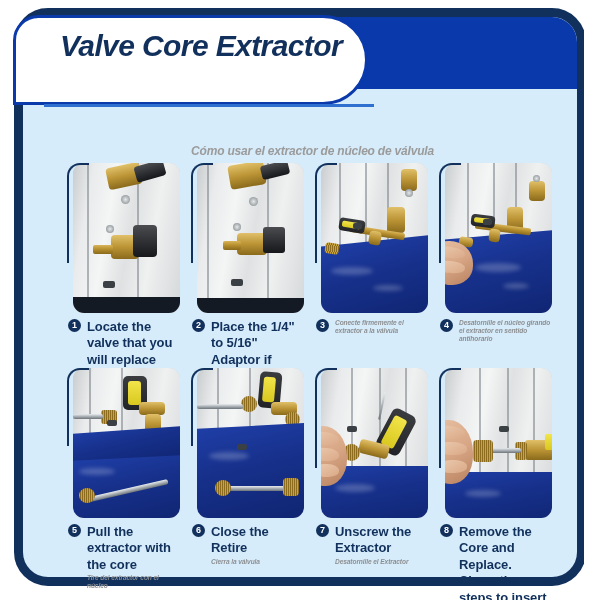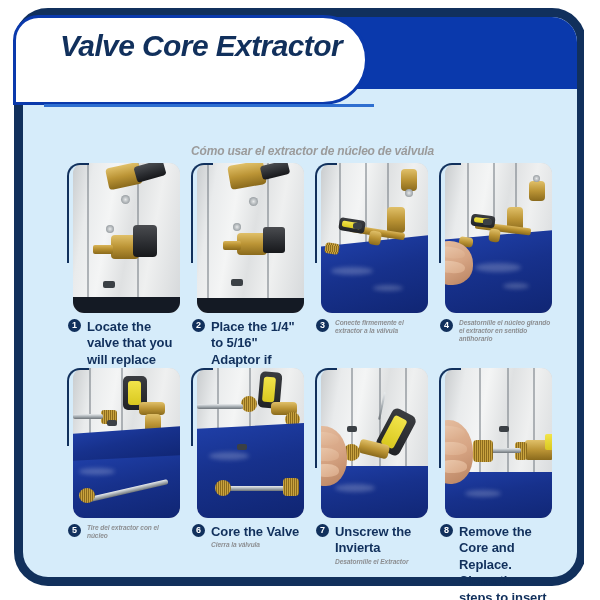--- a/index.html
+++ b/index.html
@@ -441,20 +441,21 @@
                 <div class="blue-surface" style="top:90px; bottom:-6px; transform:rotate(-3deg);"></div>
                 <div class="blue-sheen" style="left:6px; top:100px; width:36px; height:7px;"></div>
                 <div class="shaft" style="left:16px; top:120px; width:80px; height:5px; transform:rotate(-13deg);"></div>
                 <div class="knurl" style="left:6px; top:120px; width:16px; height:15px; border-radius:50%;"></div>
                 <div class="vent-slot" style="left:34px; top:52px; width:10px; height:6px;"></div>
               </div>
             </div>
           </div>
           <div class="caption">
             <div class="badge">5</div>
+            <div class="cap-en">Pull the extractor with the core</div>
             <div class="cap-es">Tire del extractor con el núcleo</div>
           </div>
         </div>
 
         <div class="step" style="left:124px; top:0px;">
           <div class="photo-wrap">
             <div class="bracket short"></div>
             <div class="photo split">
               <div class="p-bg">
                 <div class="panel-white"></div>
@@ -470,21 +471,21 @@
                 <div class="blue-sheen" style="left:12px; top:84px; width:40px; height:8px;"></div>
                 <div class="shaft" style="left:28px; top:118px; width:64px; height:5px;"></div>
                 <div class="knurl" style="left:18px; top:112px; width:16px; height:16px; border-radius:50%;"></div>
                 <div class="knurl" style="left:86px; top:110px; width:16px; height:18px; border-radius:4px;"></div>
                 <div class="vent-slot" style="left:40px; top:76px; width:10px; height:6px;"></div>
               </div>
             </div>
           </div>
           <div class="caption">
             <div class="badge">6</div>
-            <div class="cap-en">Core the Valve</div>
+            <div class="cap-en">Close the Retire</div>
             <div class="cap-es">Cierra la válvula</div>
           </div>
         </div>
 
         <div class="step" style="left:248px; top:0px;">
           <div class="photo-wrap">
             <div class="bracket"></div>
             <div class="photo">
               <div class="p-bg">
                 <div class="panel-white"></div>
@@ -501,21 +502,21 @@
                 <div class="vent-slot" style="left:26px; top:58px; width:10px; height:6px;"></div>
                 <div class="hand" style="left:-22px; top:58px; width:48px; height:60px;"></div>
                 <div class="finger" style="left:-12px; top:64px; width:30px; height:13px; transform:rotate(6deg);"></div>
                 <div class="finger" style="left:-10px; top:80px; width:28px; height:13px; transform:rotate(4deg);"></div>
                 <div class="finger" style="left:-8px; top:96px; width:26px; height:13px; transform:rotate(2deg);"></div>
               </div>
             </div>
           </div>
           <div class="caption">
             <div class="badge">7</div>
-            <div class="cap-en">Unscrew the Invierta</div>
+            <div class="cap-en">Unscrew the Extractor</div>
             <div class="cap-es">Desatornille el Extractor</div>
           </div>
         </div>
 
         <div class="step" style="left:372px; top:0px;">
           <div class="photo-wrap">
             <div class="bracket"></div>
             <div class="photo">
               <div class="p-bg">
                 <div class="panel-white"></div>

